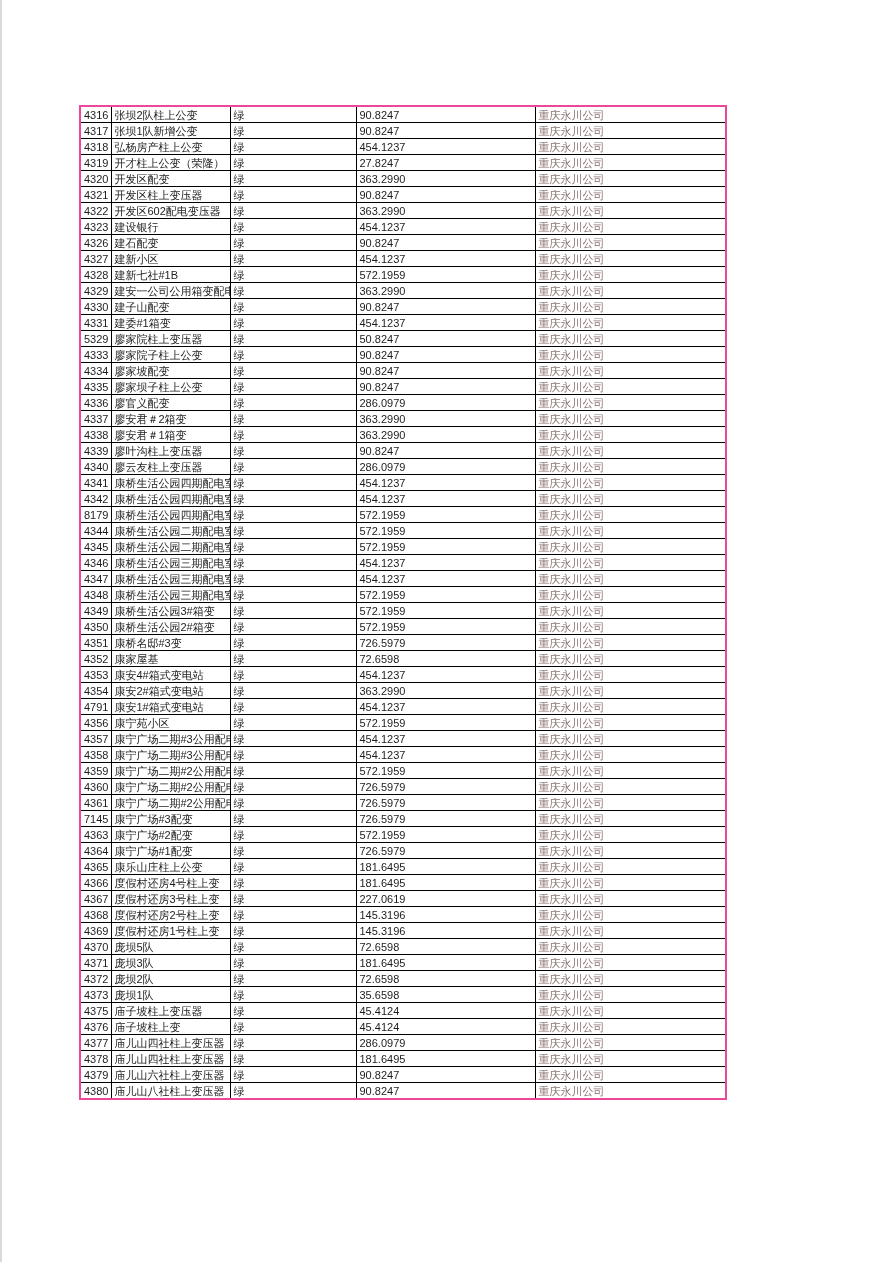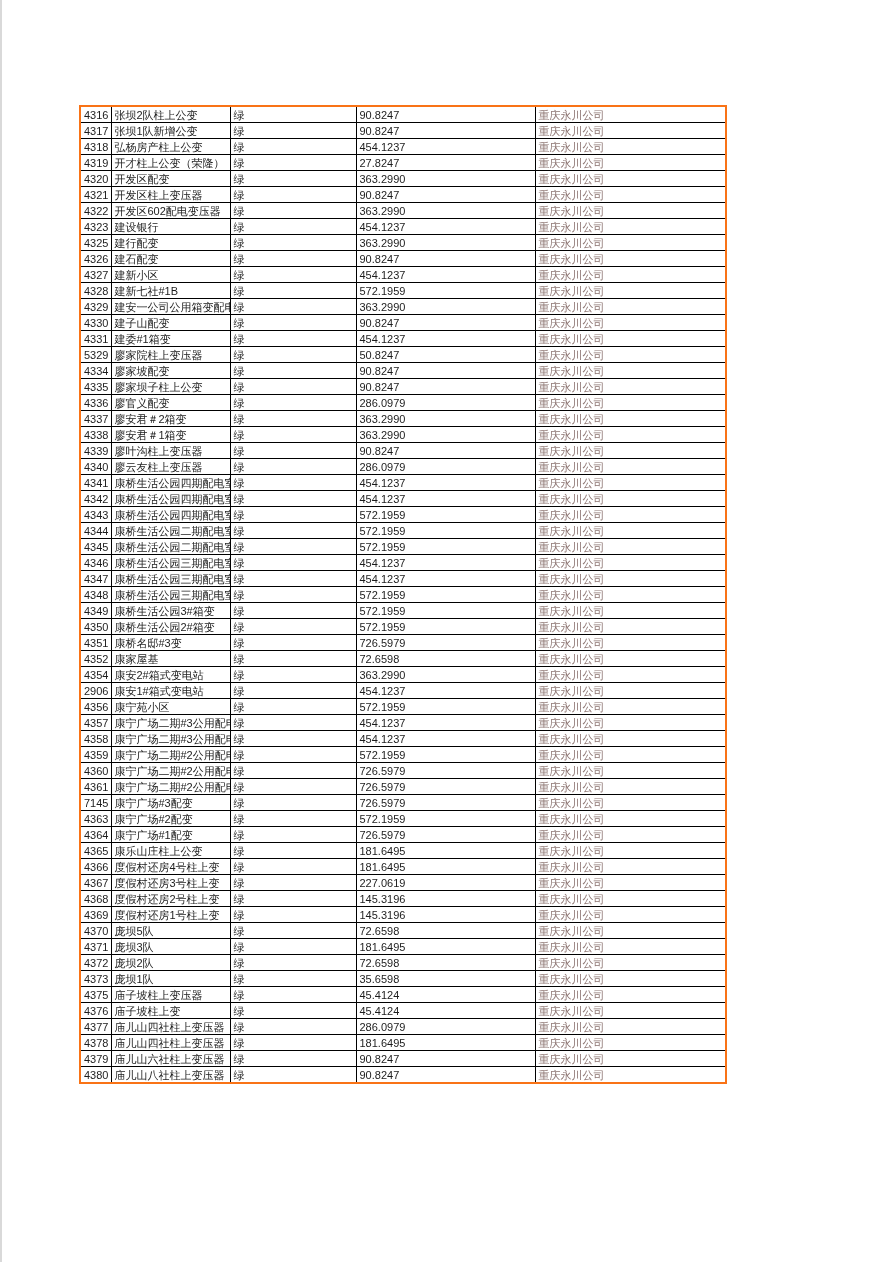--- a/index.html
+++ b/index.html
@@ -24,21 +24,21 @@
   }
   .data-table-wrap {
     position: absolute;
     left: 79px;
     top: 105px;
   }
   table.data-table {
     border-collapse: collapse;
     table-layout: fixed;
     width: 646px;
-    border: 2px solid #f97316;
+    border: 2px solid #ec4899;
   }
   table.data-table td {
     border: 1px solid #000000;
     height: 15px;
     font-size: 11px;
     line-height: 14px;
     color: #1c1c1c;
     padding: 0 0 0 3px;
     overflow: hidden;
     white-space: nowrap;
@@ -115,27 +115,20 @@
           <td class="col-company">重庆永川公司</td>
         </tr>
         <tr>
           <td class="col-id">4323</td>
           <td class="col-name">建设银行</td>
           <td class="col-status">绿</td>
           <td class="col-value">454.1237</td>
           <td class="col-company">重庆永川公司</td>
         </tr>
         <tr>
-          <td class="col-id">4325</td>
-          <td class="col-name">建行配变</td>
-          <td class="col-status">绿</td>
-          <td class="col-value">363.2990</td>
-          <td class="col-company">重庆永川公司</td>
-        </tr>
-        <tr>
           <td class="col-id">4326</td>
           <td class="col-name">建石配变</td>
           <td class="col-status">绿</td>
           <td class="col-value">90.8247</td>
           <td class="col-company">重庆永川公司</td>
         </tr>
         <tr>
           <td class="col-id">4327</td>
           <td class="col-name">建新小区</td>
           <td class="col-status">绿</td>
@@ -171,20 +164,27 @@
           <td class="col-company">重庆永川公司</td>
         </tr>
         <tr>
           <td class="col-id">5329</td>
           <td class="col-name">廖家院柱上变压器</td>
           <td class="col-status">绿</td>
           <td class="col-value">50.8247</td>
           <td class="col-company">重庆永川公司</td>
         </tr>
         <tr>
+          <td class="col-id">4333</td>
+          <td class="col-name">廖家院子柱上公变</td>
+          <td class="col-status">绿</td>
+          <td class="col-value">90.8247</td>
+          <td class="col-company">重庆永川公司</td>
+        </tr>
+        <tr>
           <td class="col-id">4334</td>
           <td class="col-name">廖家坡配变</td>
           <td class="col-status">绿</td>
           <td class="col-value">90.8247</td>
           <td class="col-company">重庆永川公司</td>
         </tr>
         <tr>
           <td class="col-id">4335</td>
           <td class="col-name">廖家坝子柱上公变</td>
           <td class="col-status">绿</td>
@@ -234,21 +234,21 @@
           <td class="col-company">重庆永川公司</td>
         </tr>
         <tr>
           <td class="col-id">4342</td>
           <td class="col-name">康桥生活公园四期配电室#</td>
           <td class="col-status">绿</td>
           <td class="col-value">454.1237</td>
           <td class="col-company">重庆永川公司</td>
         </tr>
         <tr>
-          <td class="col-id">4343</td>
+          <td class="col-id">8179</td>
           <td class="col-name">康桥生活公园四期配电室#</td>
           <td class="col-status">绿</td>
           <td class="col-value">572.1959</td>
           <td class="col-company">重庆永川公司</td>
         </tr>
         <tr>
           <td class="col-id">4344</td>
           <td class="col-name">康桥生活公园二期配电室#</td>
           <td class="col-status">绿</td>
           <td class="col-value">572.1959</td>
@@ -304,28 +304,35 @@
           <td class="col-company">重庆永川公司</td>
         </tr>
         <tr>
           <td class="col-id">4352</td>
           <td class="col-name">康家屋基</td>
           <td class="col-status">绿</td>
           <td class="col-value">72.6598</td>
           <td class="col-company">重庆永川公司</td>
         </tr>
         <tr>
+          <td class="col-id">4353</td>
+          <td class="col-name">康安4#箱式变电站</td>
+          <td class="col-status">绿</td>
+          <td class="col-value">454.1237</td>
+          <td class="col-company">重庆永川公司</td>
+        </tr>
+        <tr>
           <td class="col-id">4354</td>
           <td class="col-name">康安2#箱式变电站</td>
           <td class="col-status">绿</td>
           <td class="col-value">363.2990</td>
           <td class="col-company">重庆永川公司</td>
         </tr>
         <tr>
-          <td class="col-id">2906</td>
+          <td class="col-id">4791</td>
           <td class="col-name">康安1#箱式变电站</td>
           <td class="col-status">绿</td>
           <td class="col-value">454.1237</td>
           <td class="col-company">重庆永川公司</td>
         </tr>
         <tr>
           <td class="col-id">4356</td>
           <td class="col-name">康宁苑小区</td>
           <td class="col-status">绿</td>
           <td class="col-value">572.1959</td>

